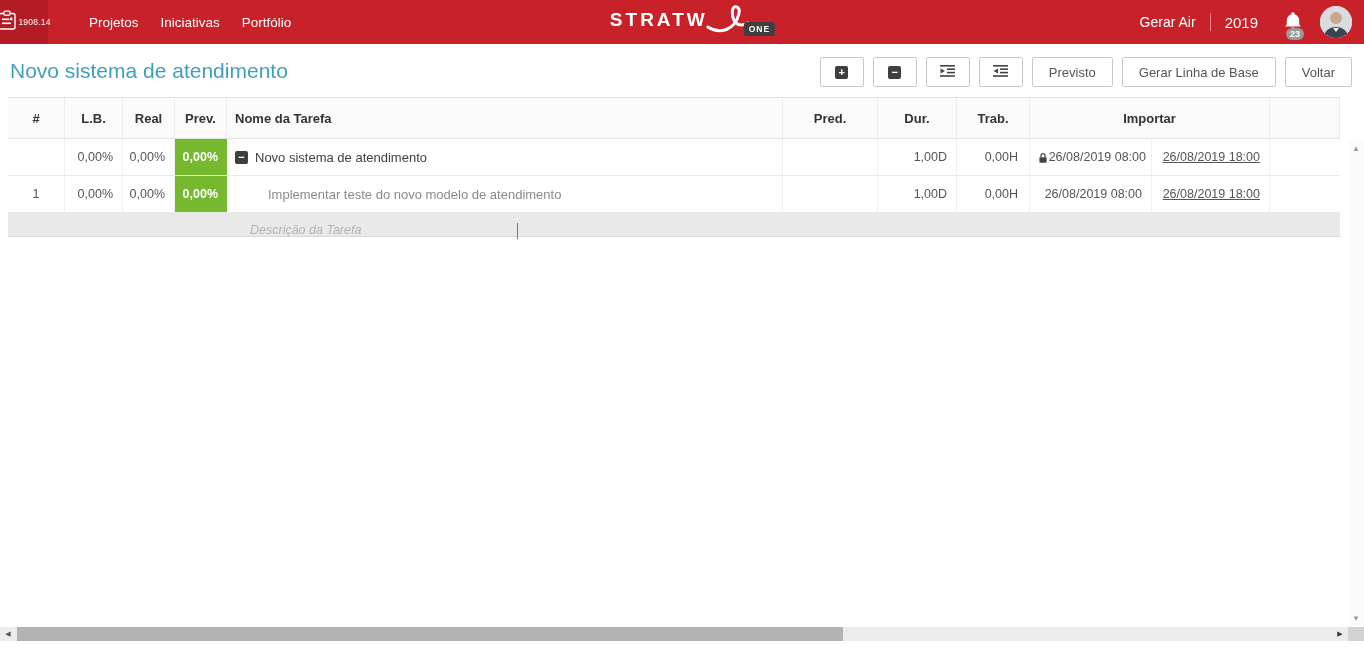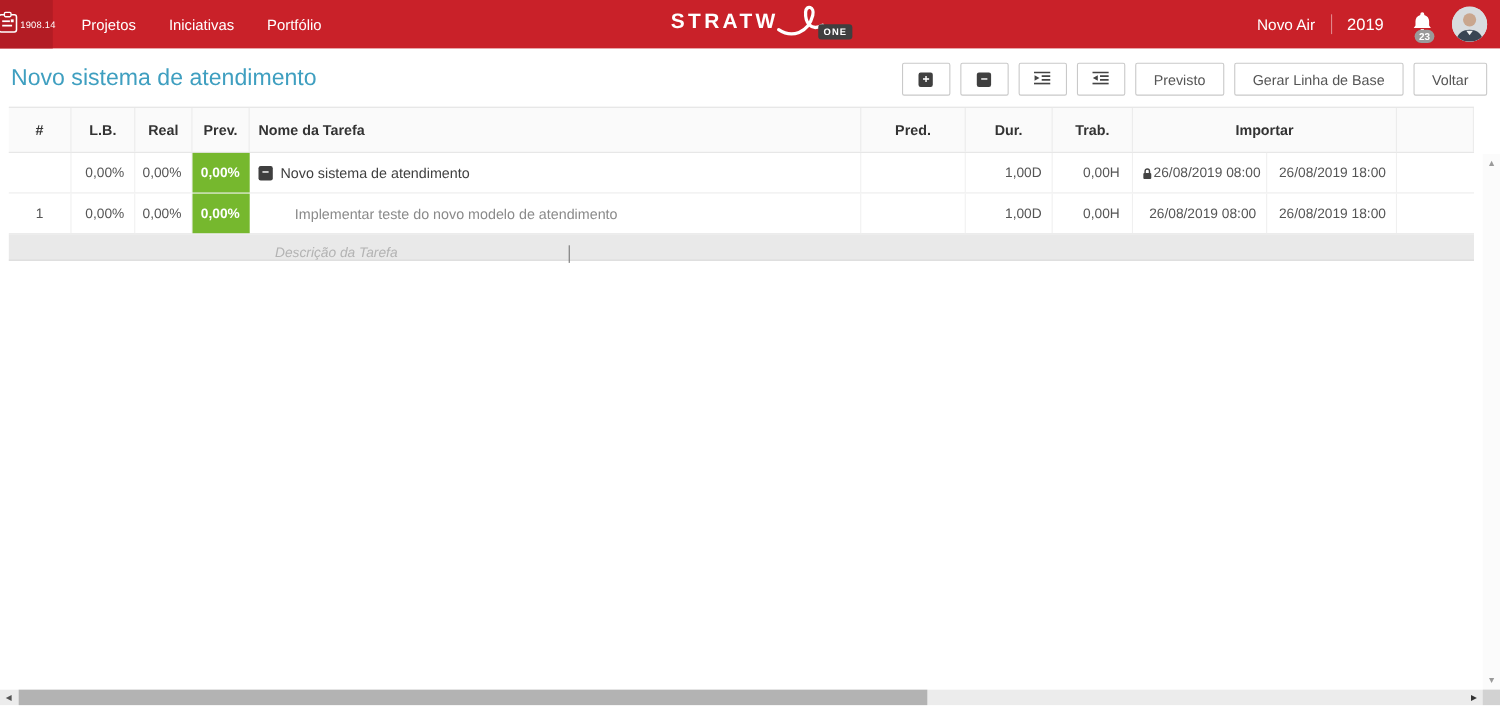--- a/index.html
+++ b/index.html
@@ -6,21 +6,21 @@
   html,body { width:1364px; height:651px; overflow:hidden; background:#fff;
               font-family:"Liberation Sans", sans-serif; }
   .stage { position:relative; width:1364px; height:651px; background:#fff; overflow:hidden; }
 
   
   .topbar { position:absolute; left:0; top:0; width:1364px; height:44px;
             background:#c92129; display:flex; align-items:center; }
   .app-tile { width:48px; height:44px; background:#b31c24; display:flex; 
               align-items:center; justify-content:center; gap:1px; cursor:pointer; }
   .app-tile .ver { color:#fff; font-size:8.5px; letter-spacing:.2px; }
-  .nav { display:flex; gap:30px; margin-left:26px; }
+  .nav { display:flex; gap:22px; margin-left:41px; }
   .nav-item { color:#ffffff; font-size:13.5px; cursor:pointer; }
   .logo { position:absolute; left:50%; top:0; transform:translateX(-50%); height:44px;
           display:flex; align-items:center; }
   .logo-text { color:#fff; font-size:19px; letter-spacing:3px; font-weight:600; margin-top:-4px;margin-left:21px; }
   .logo-badge { background:#3f3f3f; color:#fff; font-size:8.5px; font-weight:700;
                 letter-spacing:1px; padding:2px 5px; border-radius:3px; align-self:flex-end;
                 margin:0 0 8px -6px; }
   .top-right { margin-left:auto; display:flex; align-items:center; margin-right:12px; }
   .site-name { color:#fff; font-size:14px; }
   .top-sep { width:1px; height:18px; background:rgba(255,255,255,.45); margin:0 14px; }
@@ -53,21 +53,21 @@
   .thead .cell { border-right:1px solid #ececec; font-size:13px; color:#333; font-weight:700; }
   .c-num   { width:57px;  justify-content:center; }
   .c-lb    { width:58px;  justify-content:flex-end; padding-right:9px; }
   .c-real  { width:52px;  justify-content:flex-end; padding-right:9px; }
   .c-prev  { width:52px;  justify-content:flex-end; padding-right:9px; }
   .c-name  { width:556px; padding-left:8px; }
   .c-pred  { width:95px;  justify-content:flex-end; padding-right:9px; }
   .c-dur   { width:79px;  justify-content:flex-end; padding-right:9px; }
   .c-trab  { width:73px;  justify-content:flex-end; padding-right:11px; }
   .c-pstart{ width:122px; justify-content:flex-end; padding-right:5px; position:relative; }
-  .c-pend  { width:118px; justify-content:flex-end; padding-right:9px; }
+  .c-pend  { width:118px; justify-content:flex-end; padding-right:9px;text-decoration:underline; }
   .c-last  { width:70px;  border-right:none; }
   .thead .c-lb, .thead .c-real, .thead .c-prev, .thead .c-pred, .thead .c-dur,
   .thead .c-trab { justify-content:center; padding-right:0; }
   .c-previsto { width:240px; justify-content:center; }
   .green { background:#76b82e; color:#fff !important; font-weight:700; border-right:none !important; }
   .task-name-0 { color:#3f3f3f; font-size:13px; margin-left:7px; }
   .task-name-1 { color:#8a8a8a; font-size:13px; padding-left:33px; }
   .collapse-box { width:13px; height:13px; background:#3f3f3f; border-radius:2px; color:#fff;
                   font-size:11px; line-height:12px; text-align:center; font-weight:700;
                   flex:0 0 auto; cursor:pointer; }
@@ -125,21 +125,21 @@
       <span class="logo-text">STRATW</span>
       <span style="margin-left:-2px;">
         <svg width="44" height="36" viewBox="0 0 44 36">
           <path d="M2 25 C 14 33, 29 28, 33 12 C 35 4, 27 2, 26.5 9 C 26 18, 31 27, 42 21" fill="none" stroke="#fff" stroke-width="3" stroke-linecap="round"></path>
         </svg>
       </span>
       <span class="logo-badge">ONE</span>
     </div>
 
     <div class="top-right">
-      <span class="site-name">Novo Air</span>
+      <span class="site-name">Gerar Air</span>
       <span class="top-sep"></span>
       <span class="year">2019</span>
       <span class="bell-wrap">
         <span>
           <svg width="18" height="19" viewBox="0 0 18 19">
             <path d="M9 1.2 a1.8 1.8 0 0 1 1.8 1.8 v0.6 c2.8 0.8 4.4 3 4.4 5.8 v3.8 l1.6 2.2 H1.2 l1.6-2.2 v-3.8 c0-2.8 1.6-5 4.4-5.8 V3 A1.8 1.8 0 0 1 9 1.2 z" fill="#fff"></path>
             <path d="M7.4 16.4 h3.2 a1.6 1.6 0 0 1 -3.2 0 z" fill="#fff"></path>
           </svg>
         </span>
         <span class="bell-badge">23</span>

